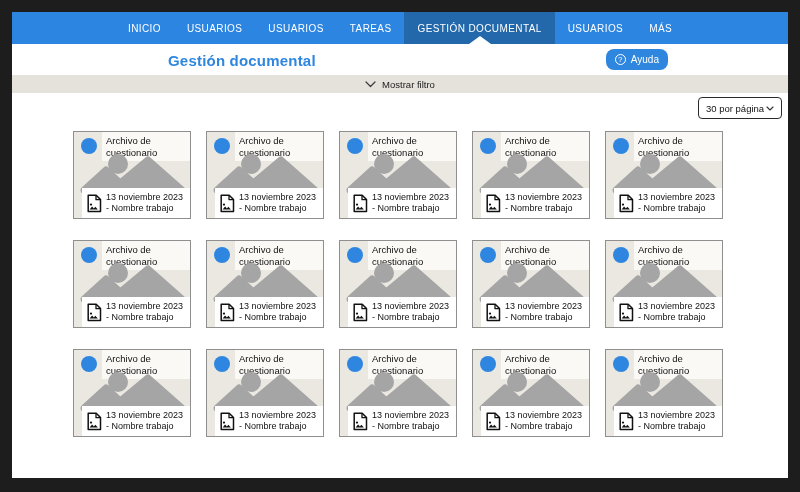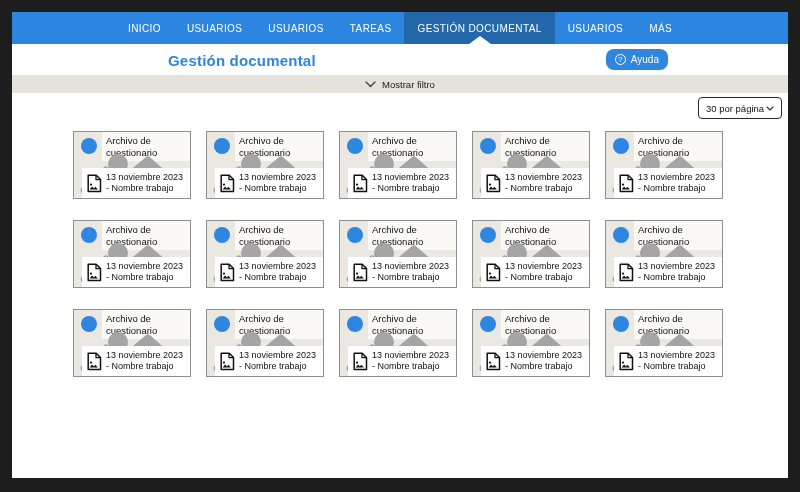--- a/index.html
+++ b/index.html
@@ -64,21 +64,21 @@
     justify-content:space-between;padding:0 7px;cursor:pointer;
   }
   .select-label{font-size:9.5px;color:#111;}
   
   .card-grid{
     position:absolute;left:61px;top:119px;
     display:grid;grid-template-columns:repeat(5,118px);
     column-gap:15px;row-gap:21px;
   }
   .card{
-    width:118px;height:68px;background:#ebe8e2;
+    width:118px;height:88px;background:#ebe8e2;
     border:1px solid #8f8f8f;box-sizing:border-box;
     position:relative;cursor:pointer;
   }
   .card-dot{
     position:absolute;left:7px;top:6px;width:16px;height:16px;
     border-radius:50%;background:#2e86e0;
   }
   .card-label{
     position:absolute;left:28px;top:0;right:0;height:29px;
     background:#fbf9f6;color:#111;font-size:9.5px;line-height:1.3;

